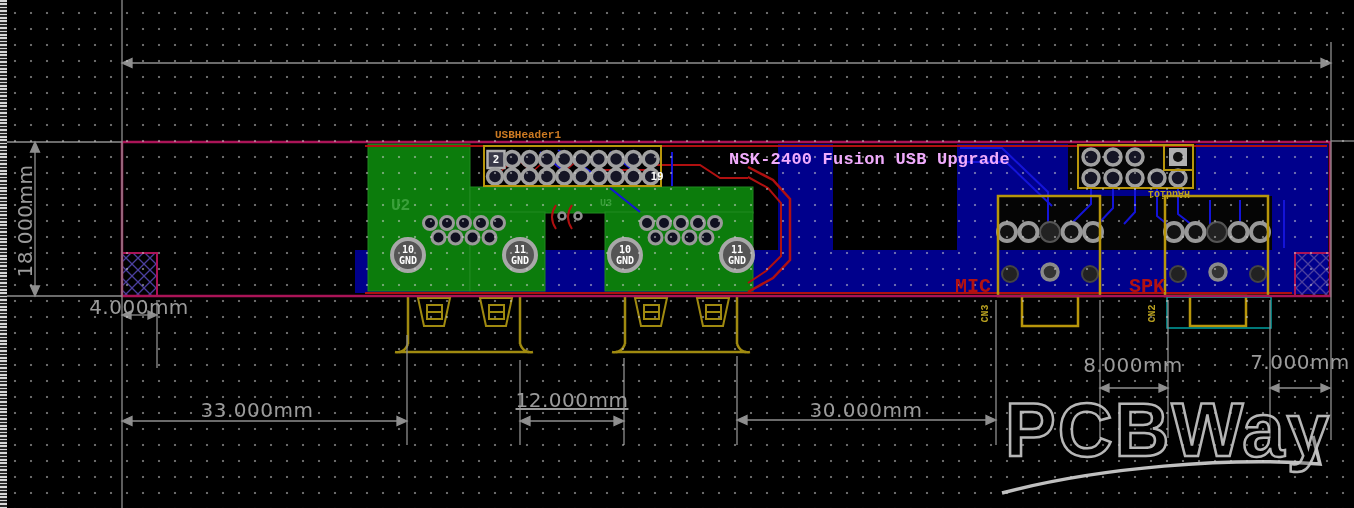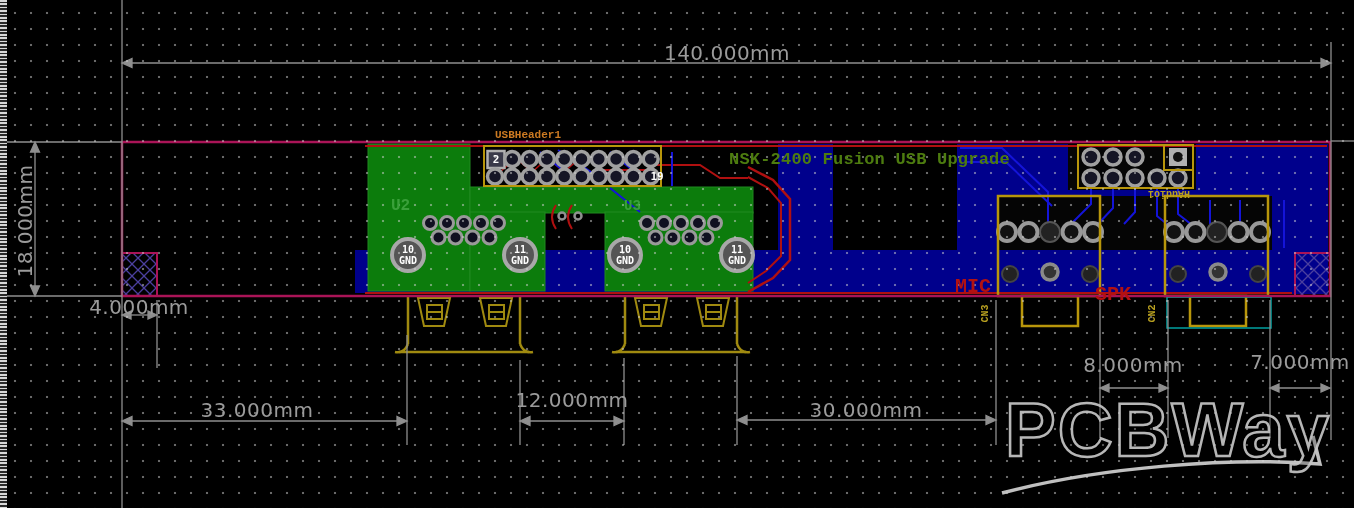--- a/index.html
+++ b/index.html
@@ -7,21 +7,21 @@
           font-family:"DejaVu Sans",sans-serif;}
   #ruler{position:absolute;left:0;top:0;width:7px;height:508px;
          background:repeating-linear-gradient(180deg,#d8d8d8 0 1.6px,#2a2a2a 1.6px 3.4px);}
   #pcb-svg{position:absolute;left:0;top:0;}
   #grid{position:absolute;inset:0;pointer-events:none;
         background-image:radial-gradient(circle,rgba(210,210,210,.5) 1px,rgba(210,210,210,0) 1.6px);
         background-size:16px 16px;background-position:7px 5px;}
   .lbl{position:absolute;white-space:nowrap;}
   .dim-label{font:20px "DejaVu Sans",sans-serif;color:#9b9b9b;letter-spacing:.5px;text-align:center;}
   .silk{font-family:"Liberation Mono","DejaVu Sans Mono",monospace;font-weight:bold;}
-  .title-red{font:bold 17px "Liberation Mono","DejaVu Sans Mono",monospace;color:#4d7c0f;letter-spacing:.2px;}
+  .title-red{font:bold 17px "Liberation Mono","DejaVu Sans Mono",monospace;color:#f0abfc;letter-spacing:.2px;}
   .conn-red{font:bold 20px "Liberation Mono","DejaVu Sans Mono",monospace;color:#b31111;text-align:center;}
   .ref-yellow{font-size:10px;color:#b8a020;}
   .gnd{width:44px;text-align:center;color:#fff;font:bold 10px/11px "DejaVu Sans Mono",monospace;}
   .padnum{color:#fff;font:bold 11px "DejaVu Sans Mono",monospace;text-align:center;}
   #watermark{position:absolute;left:1005px;top:386px;font:bold 76px "Liberation Sans",sans-serif;
              letter-spacing:2px;color:rgba(0,0,0,.25);-webkit-text-stroke:2.5px #c6c6c6;opacity:.92;}
 </style>
 </head>
 <body>
 
@@ -271,39 +271,38 @@
       <polygon points="1330,388 1321,384 1321,392"></polygon>
     </g>
 
     <path d="M1002,493 C1100,467 1230,457 1320,464 L1313,436" fill="none" stroke="#c0c0c0" stroke-width="3.5"></path>
   </svg>
 
   <div id="grid"></div>
 
   <div id="ruler"></div>
 
-  <div class="lbl dim-label" style="left:660px;top:41px;width:134px;">140.000mm</div>
   <div class="lbl dim-label" style="left:-32px;top:209px;width:114px;transform:rotate(-90deg);">18.000mm</div>
   <div class="lbl dim-label" style="left:85px;top:295px;width:108px;text-align:center;">4.000mm</div>
   <div class="lbl dim-label" style="left:190px;top:398px;width:134px;">33.000mm</div>
-  <div class="lbl dim-label" style="left:505px;top:388px;width:134px;">12.000mm</div>
+  <div class="lbl dim-label" style="left:505px;top:388px;width:134px;text-decoration:underline;">12.000mm</div>
   <div class="lbl dim-label" style="left:799px;top:398px;width:134px;">30.000mm</div>
   <div class="lbl dim-label" style="left:1066px;top:353px;width:134px;">8.000mm</div>
   <div class="lbl dim-label" style="left:1233px;top:350px;width:134px;">7.000mm</div>
 
   <div class="lbl title-red" style="left:729px;top:150px;">NSK-2400 Fusion USB Upgrade</div>
   <div class="lbl conn-red" style="left:955px;top:275px;">MIC</div>
-  <div class="lbl conn-red" style="left:1095px;top:275px;margin-top:8px;">SPK</div>
+  <div class="lbl conn-red" style="left:1129px;top:275px;">SPK</div>
 
   <div class="lbl silk" style="left:483px;top:129px;font-size:11px;color:#cc7a22;padding-left:12px;">USBHeader1</div>
   <div class="lbl silk ref-yellow" style="left:1148px;top:188px;transform:rotate(180deg);">HAudio1</div>
   <div class="lbl silk ref-yellow" style="left:976px;top:308px;transform:rotate(-90deg);">CN3</div>
   <div class="lbl silk ref-yellow" style="left:1143px;top:308px;transform:rotate(-90deg);">CN2</div>
   <div class="lbl silk" style="left:391px;top:197px;font-size:16px;color:#3aa03a;">U2</div>
-  <div class="lbl silk" style="left:624px;top:198px;font-size:14px;color:#3aa03a;">U3</div>
+  <div class="lbl silk" style="left:600px;top:198px;font-size:10px;color:#3aa03a;">U3</div>
 
   <div class="lbl padnum" style="left:489px;top:153px;width:14px;">2</div>
   <div class="lbl padnum" style="left:639px;top:170px;width:36px;">19</div>
 
   <div class="lbl gnd" style="left:386px;top:244px;">
     <span>10</span><br>
     <span>GND</span>
   </div>
   <div class="lbl gnd" style="left:498px;top:244px;">
     <span>11</span><br>

